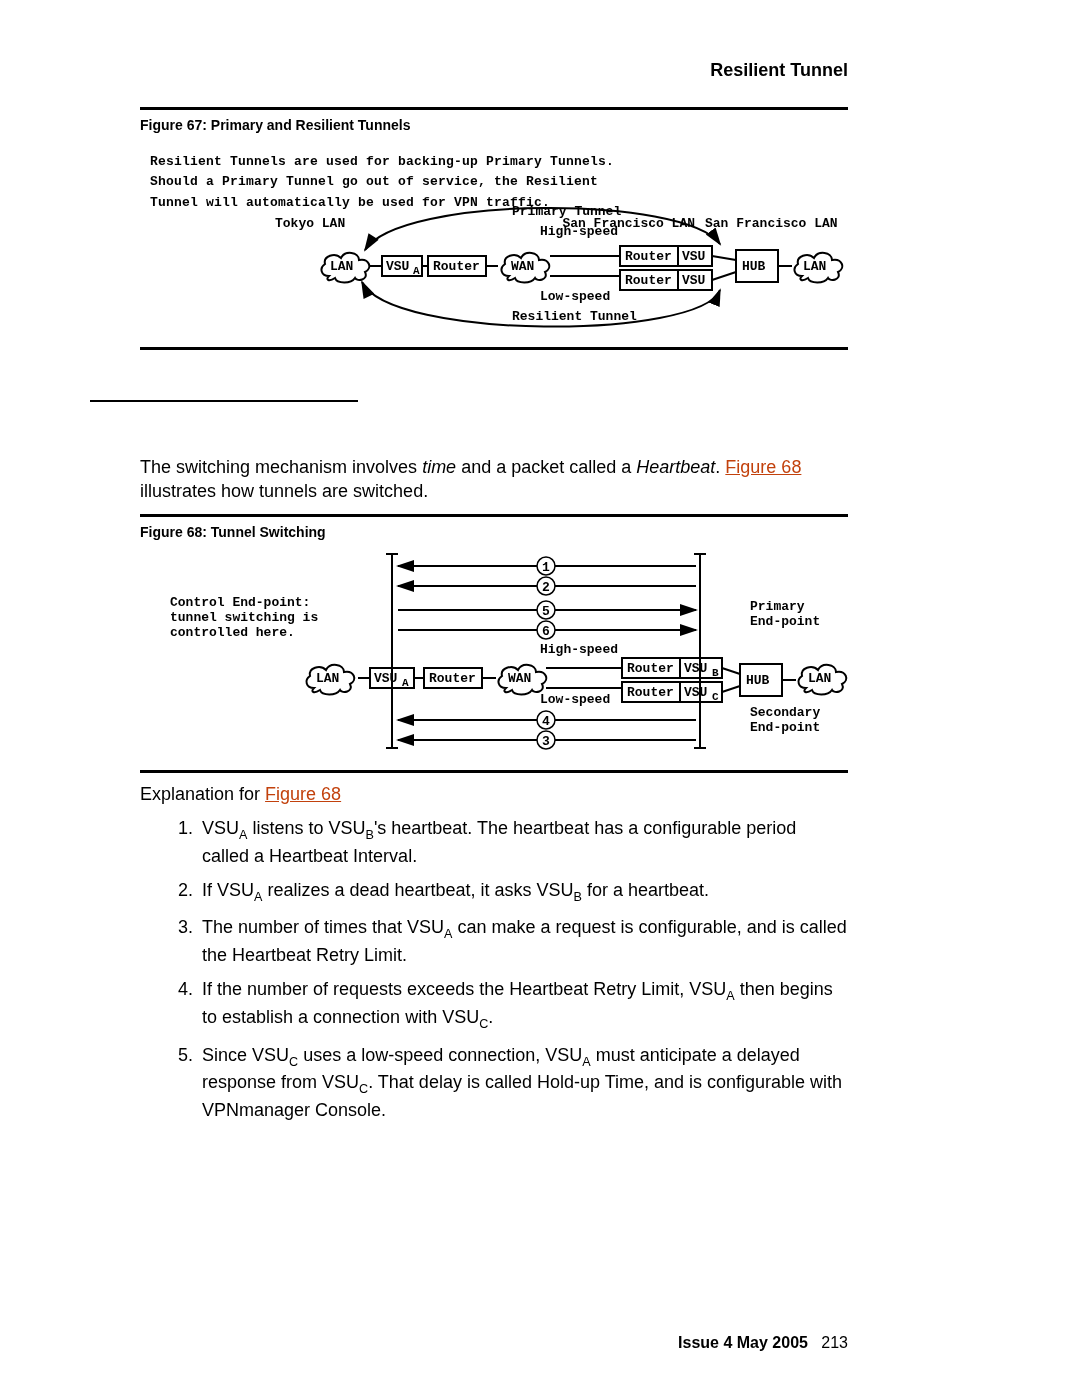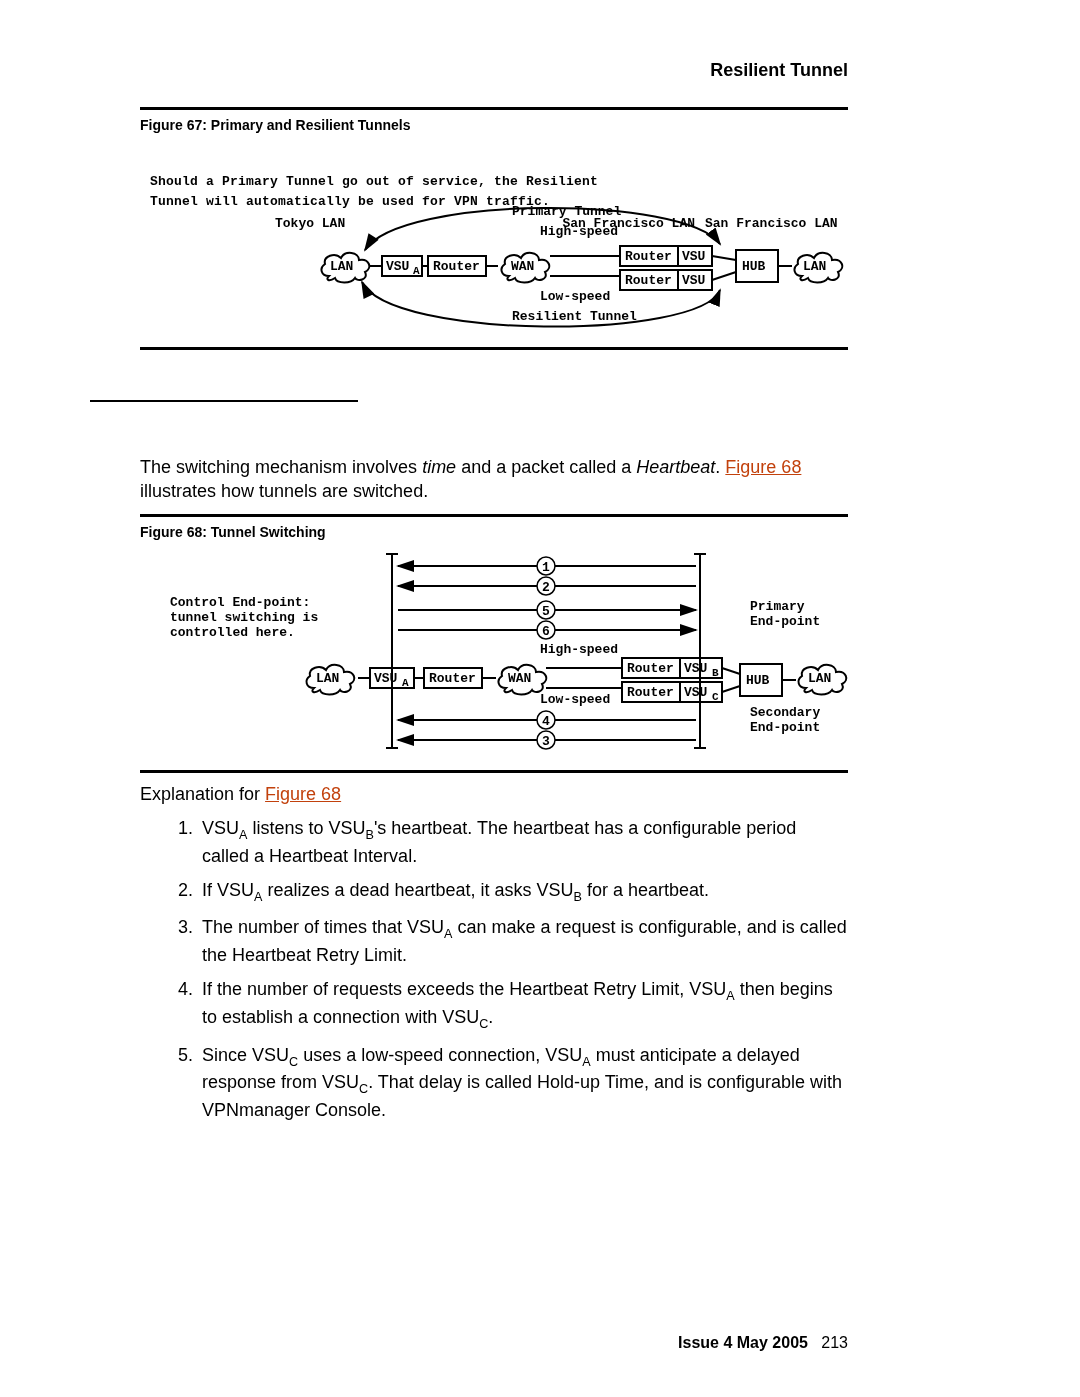--- a/index.html
+++ b/index.html
@@ -94,21 +94,21 @@
 </head>
 <body>
 
 <div class="page">
   <div class="hdr">Resilient Tunnel</div>
 
   <div class="rule-heavy" style="top:107px"></div>
   <div class="fig-cap" style="top:117px">Figure 67: Primary and Resilient Tunnels</div>
 
   <div class="intro">
-    <br>
+    <span class="mono">Resilient Tunnels are used for backing-up Primary Tunnels.</span><br>
     <span class="mono">Should a Primary Tunnel go out of service, the Resilient</span><br>
     <span class="mono">Tunnel will automatically be used for VPN traffic.</span>
   </div>
 
   <div class="svg-box" style="left:140px; top:200px; width:860px; height:140px">
     <svg width="860" height="140" viewBox="0 0 860 140">
       <defs>
         <marker id="arr" markerWidth="10" markerHeight="10" refX="8" refY="3" orient="auto">
             <path d="M0,0 L9,3 L0,6 Z" fill="#000"></path>
           </marker>

